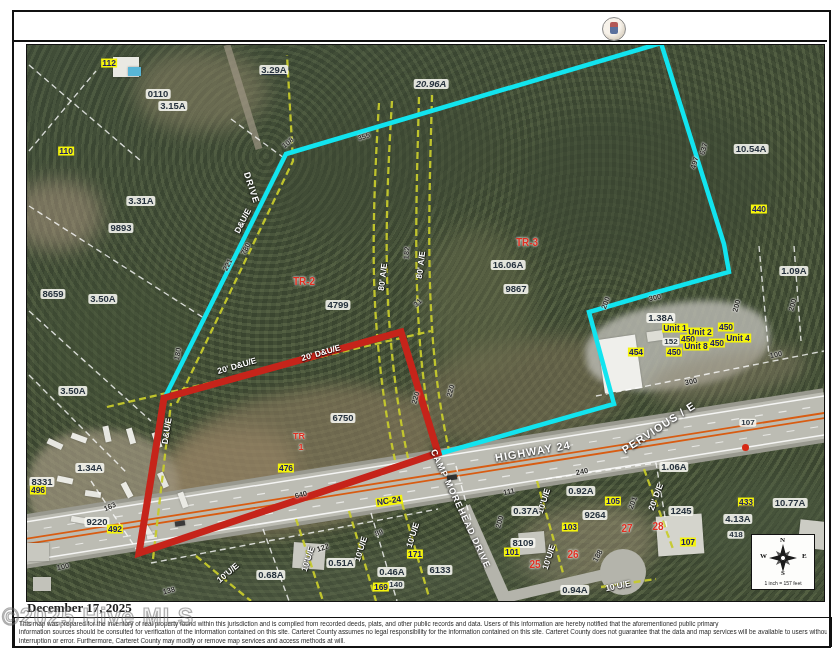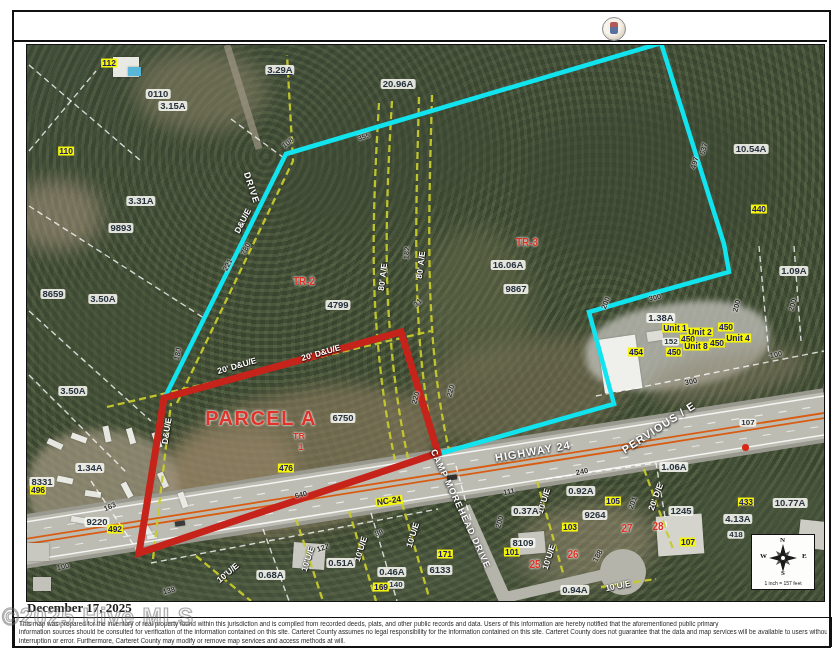--- a/index.html
+++ b/index.html
@@ -164,22 +164,22 @@
         <polyline points="137,354 259,109 634,-2 697,199 702,227 627,248 562,267 587,359 411,409" class="cyan"></polyline>
         <polygon points="137,353 374,287 411,408 112,508" class="redline"></polygon>
       </svg>
     <div id="marker-layer">
         <div class="mdot" style="left: 715px; top: 399px;"></div>
         <div class="mperson" style="left: 753px; top: 524px;"></div>
       </div>
     <div id="map-layers">
         <div class="lbl area" style="left: 99px; top: 49px; transform: translate(-50%, -50%) rotate(0deg); margin-left: 32px;">0110</div>
         <div class="lbl area" style="left: 146px; top: 61px; transform: translate(-50%, -50%) rotate(0deg);">3.15A</div>
-        <div class="lbl area" style="left: 253px; top: 25px; transform: translate(-50%, -50%) rotate(0deg); text-decoration: underline;">3.29A</div>
-        <div class="lbl area" style="left: 371px; top: 39px; transform: translate(-50%, -50%) rotate(0deg);">20.96A</div>
+        <div class="lbl area" style="left: 247px; top: 25px; transform: translate(-50%, -50%) rotate(0deg); text-decoration: underline;">3.29A</div>
+        <div class="lbl area" style="left: 404px; top: 39px; transform: translate(-50%, -50%) rotate(0deg); font-style: italic;">20.96A</div>
         <div class="lbl area" style="left: 114px; top: 156px; transform: translate(-50%, -50%) rotate(0deg);">3.31A</div>
         <div class="lbl area" style="left: 94px; top: 183px; transform: translate(-50%, -50%) rotate(0deg);">9893</div>
         <div class="lbl area" style="left: 26px; top: 249px; transform: translate(-50%, -50%) rotate(0deg);">8659</div>
         <div class="lbl area" style="left: 76px; top: 254px; transform: translate(-50%, -50%) rotate(0deg);">3.50A</div>
         <div class="lbl area" style="left: 46px; top: 346px; transform: translate(-50%, -50%) rotate(0deg);">3.50A</div>
         <div class="lbl area" style="left: 724px; top: 104px; transform: translate(-50%, -50%) rotate(0deg);">10.54A</div>
         <div class="lbl area" style="left: 767px; top: 226px; transform: translate(-50%, -50%) rotate(0deg);">1.09A</div>
         <div class="lbl area" style="left: 634px; top: 273px; transform: translate(-50%, -50%) rotate(0deg);">1.38A</div>
         <div class="lbl area" style="left: 644px; top: 297px; transform: translate(-50%, -50%) rotate(0deg); font-size: 8px;">152</div>
         <div class="lbl area" style="left: 481px; top: 220px; transform: translate(-50%, -50%) rotate(0deg);">16.06A</div>
@@ -214,28 +214,27 @@
         <div class="lbl yellow" style="left: 699px; top: 282px; transform: translate(-50%, -50%) rotate(0deg);">450</div>
         <div class="lbl yellow" style="left: 661px; top: 294px; transform: translate(-50%, -50%) rotate(0deg);">450</div>
         <div class="lbl yellow" style="left: 669px; top: 301px; transform: translate(-50%, -50%) rotate(0deg);">Unit 8</div>
         <div class="lbl yellow" style="left: 690px; top: 298px; transform: translate(-50%, -50%) rotate(0deg);">450</div>
         <div class="lbl yellow" style="left: 711px; top: 293px; transform: translate(-50%, -50%) rotate(0deg);">Unit 4</div>
         <div class="lbl yellow" style="left: 647px; top: 307px; transform: translate(-50%, -50%) rotate(0deg);">450</div>
         <div class="lbl yellow" style="left: 259px; top: 423px; transform: translate(-50%, -50%) rotate(0deg);">476</div>
         <div class="lbl yellow" style="left: 11px; top: 445px; transform: translate(-50%, -50%) rotate(0deg);">496</div>
         <div class="lbl yellow" style="left: 88px; top: 484px; transform: translate(-50%, -50%) rotate(0deg);">492</div>
         <div class="lbl yellow" style="left: 362px; top: 456px; transform: translate(-50%, -50%) rotate(-8deg);">NC-24</div>
-        <div class="lbl yellow" style="left: 418px; top: 509px; transform: translate(-50%, -50%) rotate(0deg);">171</div>
+        <div class="lbl yellow" style="left: 388px; top: 509px; transform: translate(-50%, -50%) rotate(0deg);">171</div>
         <div class="lbl yellow" style="left: 354px; top: 542px; transform: translate(-50%, -50%) rotate(0deg);">169</div>
         <div class="lbl yellow" style="left: 485px; top: 507px; transform: translate(-50%, -50%) rotate(0deg);">101</div>
         <div class="lbl yellow" style="left: 543px; top: 482px; transform: translate(-50%, -50%) rotate(0deg);">103</div>
         <div class="lbl yellow" style="left: 586px; top: 456px; transform: translate(-50%, -50%) rotate(0deg);">105</div>
         <div class="lbl yellow" style="left: 719px; top: 457px; transform: translate(-50%, -50%) rotate(0deg); text-decoration: underline;">433</div>
         <div class="lbl yellow" style="left: 661px; top: 497px; transform: translate(-50%, -50%) rotate(0deg);">107</div>
-        <div class="lbl redlbl big" style="left: 234px; top: 373px; transform: translate(-50%, -50%) rotate(0deg);">PARCEL A</div>
         <div class="lbl redlbl" style="left: 277px; top: 237px; transform: translate(-50%, -50%) rotate(0deg);">TR-2</div>
         <div class="lbl redlbl" style="left: 500px; top: 198px; transform: translate(-50%, -50%) rotate(0deg);">TR-3</div>
         <div class="lbl redlbl" style="left: 272px; top: 392px; transform: translate(-50%, -50%) rotate(0deg); font-size: 9px;">TR</div>
         <div class="lbl redlbl" style="left: 274px; top: 403px; transform: translate(-50%, -50%) rotate(0deg); font-size: 9px;">1</div>
         <div class="lbl redlbl" style="left: 426px; top: 573px; transform: translate(-50%, -50%) rotate(0deg);">24</div>
         <div class="lbl redlbl" style="left: 508px; top: 520px; transform: translate(-50%, -50%) rotate(0deg);">25</div>
         <div class="lbl redlbl" style="left: 546px; top: 510px; transform: translate(-50%, -50%) rotate(0deg); text-align: right;">26</div>
         <div class="lbl redlbl" style="left: 600px; top: 484px; transform: translate(-50%, -50%) rotate(0deg);">27</div>
         <div class="lbl redlbl" style="left: 631px; top: 482px; transform: translate(-50%, -50%) rotate(0deg);">28</div>
         <div class="lbl redlbl" style="left: 741px; top: 527px; transform: translate(-50%, -50%) rotate(0deg);">29</div>

